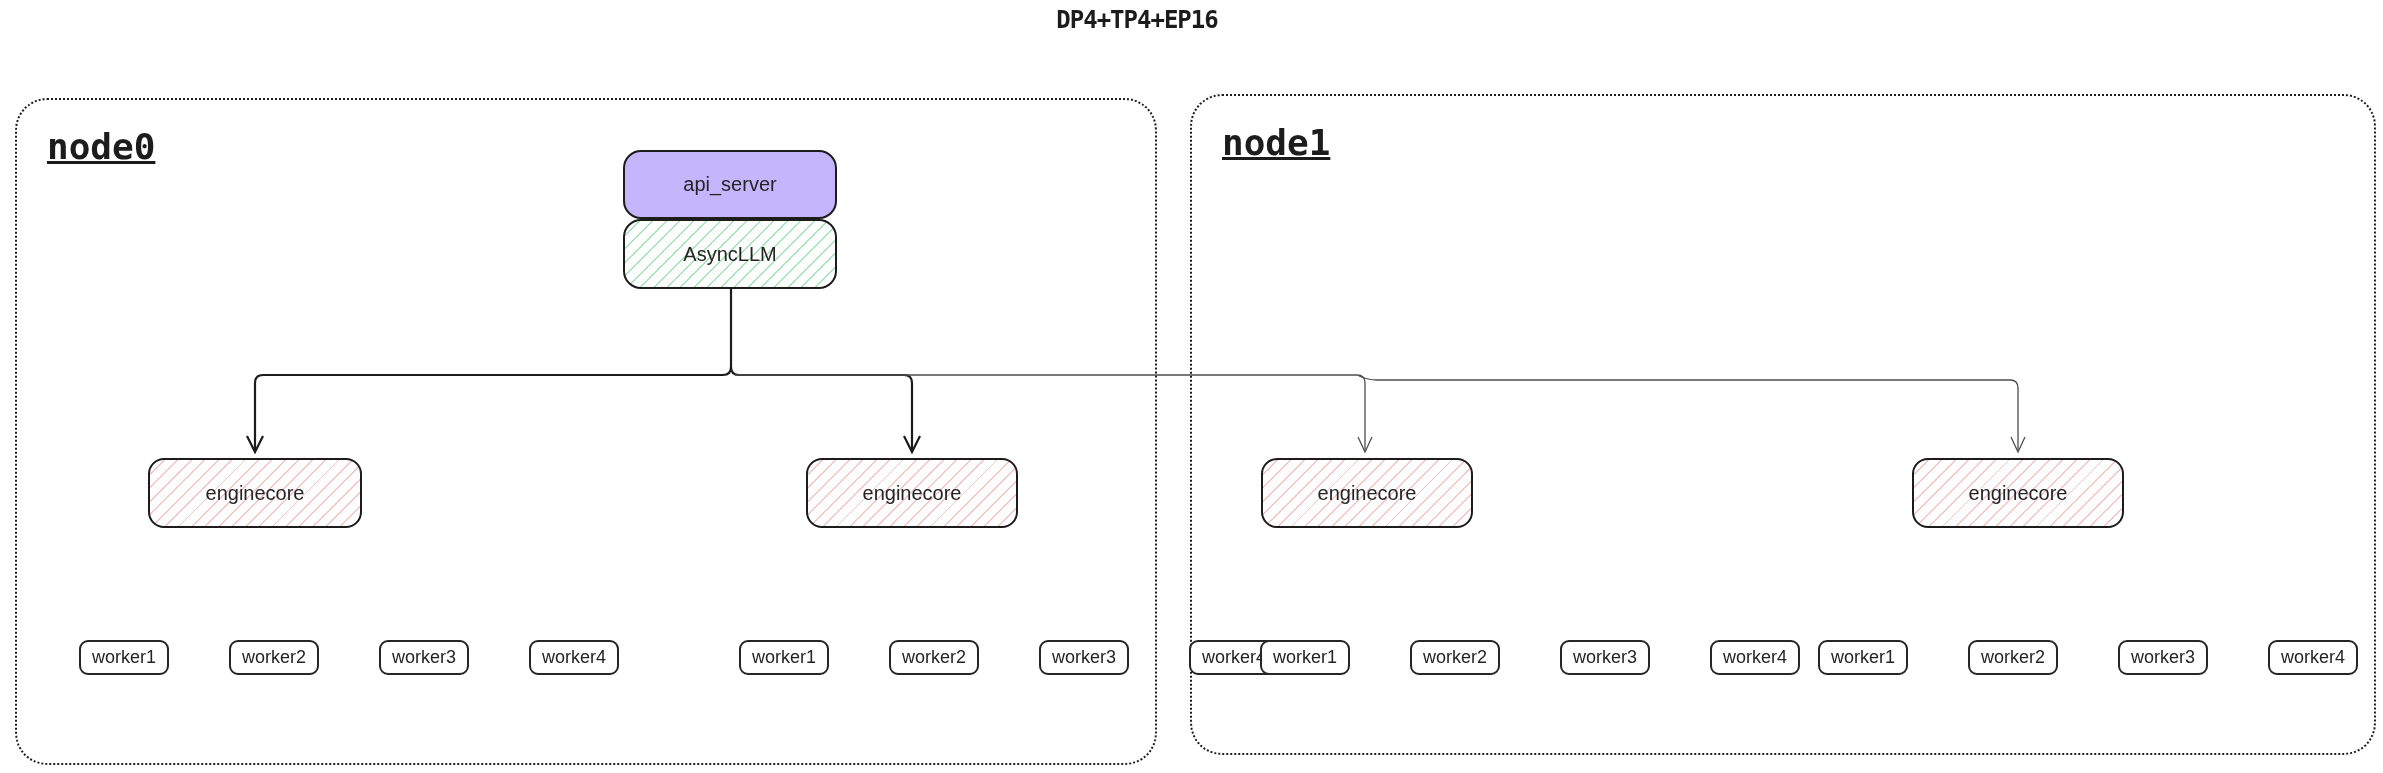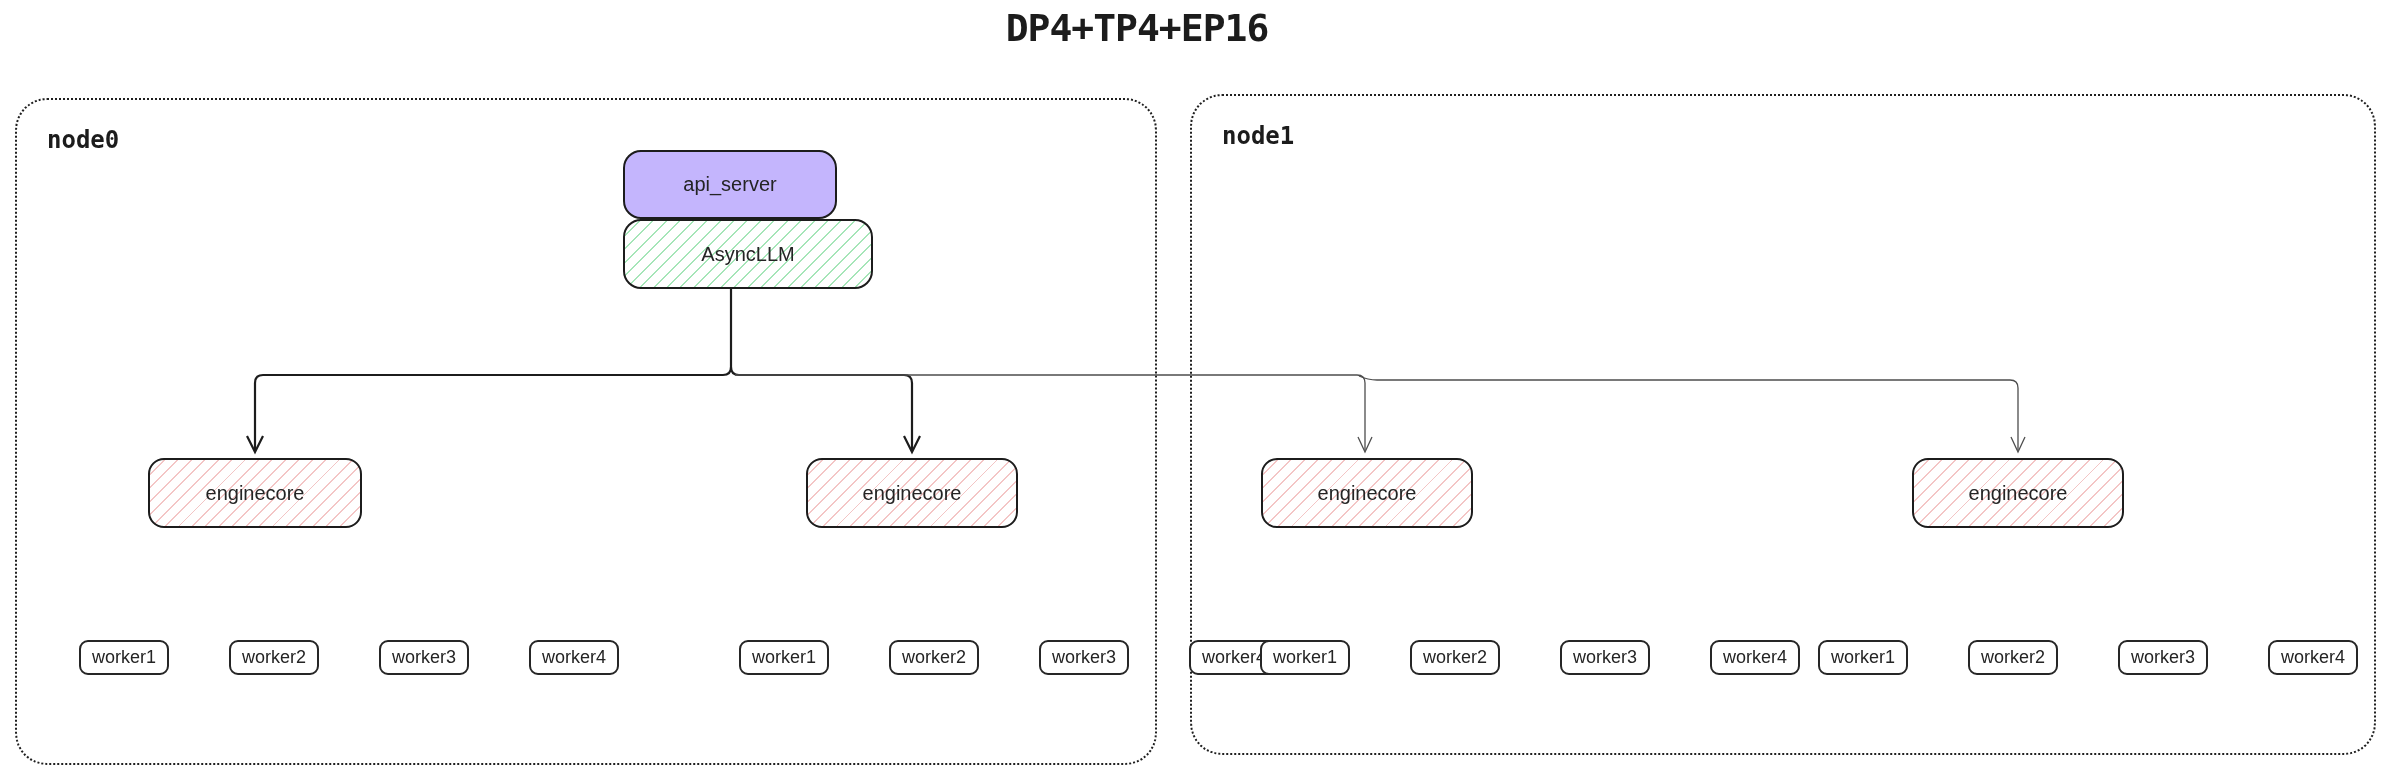--- a/index.html
+++ b/index.html
@@ -2,50 +2,50 @@
 <html><head>
 <meta charset="utf-8">
 <style>
   html,body{margin:0;padding:0;}
   body{
     width:2383px;height:773px;position:relative;background:#ffffff;
     font-family:"Liberation Sans", sans-serif;overflow:hidden;
   }
   .title{
     position:absolute;top:6px;left:1137px;transform:translateX(-50%);
-    font-family:"DejaVu Sans Mono", monospace;font-size:38px;font-weight:700;
+    font-family:"DejaVu Sans Mono", monospace;font-size:24px;font-weight:700;
     color:#1c1c1c;white-space:nowrap;letter-spacing:-1px;
   }
   .node-box{
     position:absolute;border:2.5px dotted #1f1f1f;border-radius:32px;background:transparent;
   }
   .node-box.n0{left:15px;top:98px;width:1138px;height:663px;}
   .node-box.n1{left:1190px;top:94px;width:1182px;height:657px;}
   .node-label{
     position:absolute;left:30px;top:26px;
-    font-family:"DejaVu Sans Mono", monospace;font-size:24px;font-weight:700;color:#1c1c1c;
+    font-family:"DejaVu Sans Mono", monospace;font-size:36px;font-weight:700;color:#1c1c1c;text-decoration:underline;
   }
   .big-box{
     position:absolute;border:2.2px solid #1c1c1c;border-radius:16px;background:#c4b5fd;
     display:flex;align-items:center;justify-content:center;
     font-size:20px;color:#242424;box-sizing:border-box;
   }
   .hatch-green{
     background:repeating-linear-gradient(135deg,
       rgba(105,212,136,0.60) 0px, rgba(105,212,136,0.60) 1.4px,
       rgba(0,0,0,0) 1.4px, rgba(0,0,0,0) 9.5px), #ffffff;
   }
   .hatch-red{
     background:repeating-linear-gradient(135deg,
       rgba(232,140,140,0.50) 0px, rgba(232,140,140,0.50) 1.3px,
       rgba(0,0,0,0) 1.3px, rgba(0,0,0,0) 9.5px), #ffffff;
     text-align:right;
   }
   .api{left:623px;top:150px;width:214px;height:69px;border-radius:18px;}
-  .async{left:623px;top:219px;width:250px;height:70px;border-radius:18px;}
+  .async{left:623px;top:219px;width:214px;height:70px;border-radius:18px;}
   .ec1{left:148px;top:458px;width:214px;height:70px;}
   .ec2{left:806px;top:458px;width:212px;height:70px;}
   .ec3{left:1261px;top:458px;width:212px;height:70px;}
   .ec4{left:1912px;top:458px;width:212px;height:70px;}
   .worker-group{
     position:absolute;top:640px;display:flex;gap:16px;
   }
   .wg1{left:35px;} .wg2{left:695px;} .wg3{left:1216px;} .wg4{left:1774px;}
   .worker{
     width:90px;height:35px;border:2px solid #262626;border-radius:9px;background:#fff;

